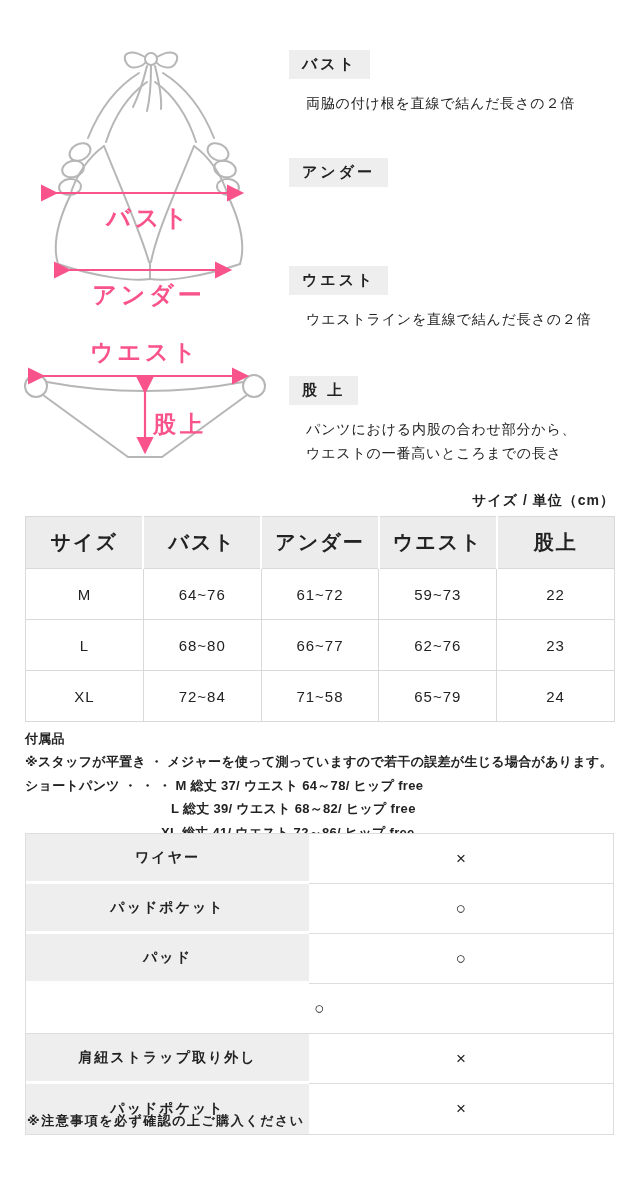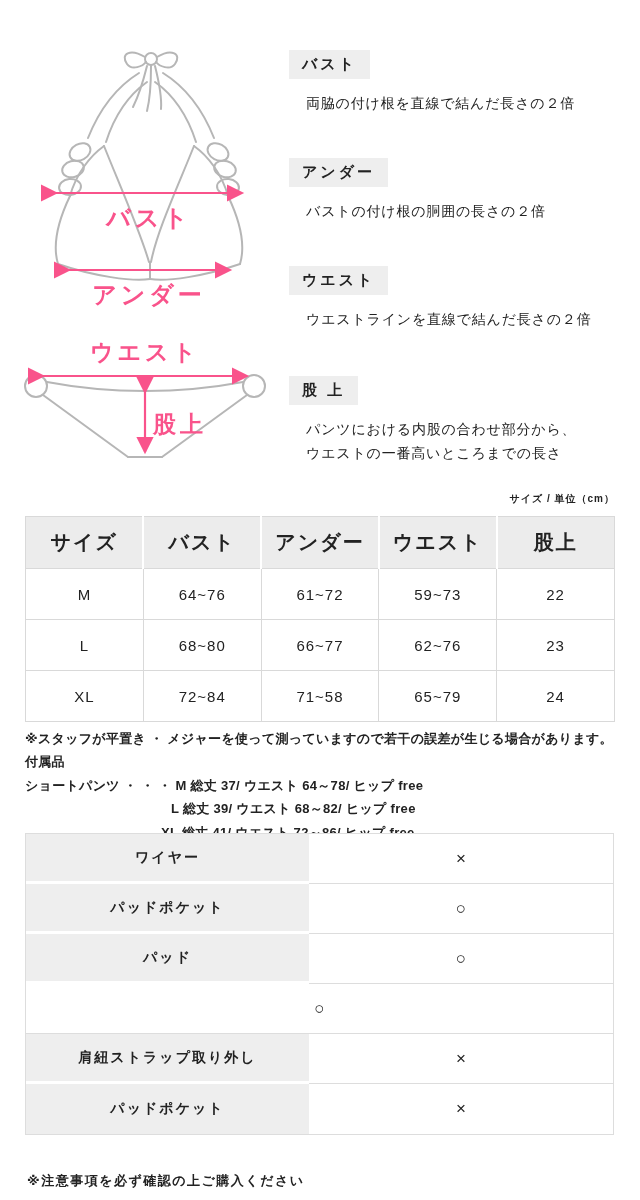--- a/index.html
+++ b/index.html
@@ -19,21 +19,21 @@
   
   .guide { position:absolute; left:289px; width:348px; }
   .term {
     display:inline-block; background:#eeeeee; color:#222;
     font-size:15px; font-weight:bold; letter-spacing:3px;
     padding:5px 13px;
   }
   .desc { margin:13px 0 0 17px; font-size:14px; line-height:1.7; letter-spacing:0.8px; }
 
   
-  .unit { position:absolute; top:492px; right:25px; font-size:10px; font-weight:bold; letter-spacing:1px; }
+  .unit { position:absolute; top:492px; right:25px; font-size:14px; font-weight:bold; letter-spacing:1px; }
 
   
   .size-table {
     position:absolute; left:25px; top:516px; width:590px;
     border-collapse:collapse; table-layout:fixed;
     border:1px solid #d9d9d9;
   }
   .size-table th {
     background:#ececec; height:49px; font-size:20px; font-weight:bold;
     letter-spacing:2px; text-align:center; border-bottom:1px solid #d9d9d9;
@@ -59,21 +59,21 @@
   }
   .spec-mark {
     flex:1; box-sizing:border-box; background:#fff;
     display:flex; align-items:center; justify-content:center;
     font-size:17px; color:#222;
   }
   .spec-row:not(:last-child) .spec-label { border-bottom:3px solid #fff; }
   .spec-row:not(:last-child) .spec-mark { border-bottom:1px solid #ddd; }
 
   
-  .footer-note { position:absolute; left:27px; top:1172px; font-size:13px; font-weight:bold; letter-spacing:1.5px; }
+  .footer-note { position:absolute; left:27px; top:1112px; font-size:13px; font-weight:bold; letter-spacing:1.5px; }
 </style>
 </head>
 <body>
 
 <div class="page">
 
   <svg id="top-illus" class="illus" width="262" height="264" viewBox="0 0 262 264">
     <defs>
       <marker id="ah1" markerWidth="9" markerHeight="9" refX="7" refY="4.5" orient="auto">
         <path d="M0,0.5 L8,4.5 L0,8.5 Z" fill="#f9538b"></path>
@@ -139,21 +139,20 @@
     </g>
     <text x="170" y="102" text-anchor="middle" font-size="23" fill="#f9538b" class="pink-label">股上</text>
   </svg>
 
   <div class="guide" style="top:50px">
     <div class="term">バスト</div>
     <p class="desc">両脇の付け根を直線で結んだ長さの２倍</p>
   </div>
   <div class="guide" style="top:158px">
     <div class="term">アンダー</div>
-    <p class="desc">バストの付け根の胴囲の長さの２倍</p>
   </div>
   <div class="guide" style="top:266px">
     <div class="term">ウエスト</div>
     <p class="desc">ウエストラインを直線で結んだ長さの２倍</p>
   </div>
   <div class="guide" style="top:376px">
     <div class="term">股 上</div>
     <p class="desc"><span>パンツにおける内股の合わせ部分から、</span><br><span>ウエストの一番高いところまでの長さ</span></p>
   </div>
 
@@ -188,22 +187,22 @@
         <td>XL</td>
         <td>72~84</td>
         <td>71~58</td>
         <td>65~79</td>
         <td>24</td>
       </tr>
     </tbody>
   </table>
 
   <div class="notes">
+    <div>付属品</div>
     <div>※スタッフが平置き ・ メジャーを使って測っていますので若干の誤差が生じる場合があります。</div>
-    <div>付属品</div>
     <div>ショートパンツ ・ ・ ・ M 総丈 37/ ウエスト 64～78/ ヒップ free</div>
     <div class="acc-indent-1">L 総丈 39/ ウエスト 68～82/ ヒップ free</div>
     <div class="acc-indent-2">XL 総丈 41/ ウエスト 72～86/ ヒップ free</div>
   </div>
 
   <div class="spec">
     <div class="spec-row">
       <div class="spec-label">ワイヤー</div>
       <div class="spec-mark">×</div>
     </div>

